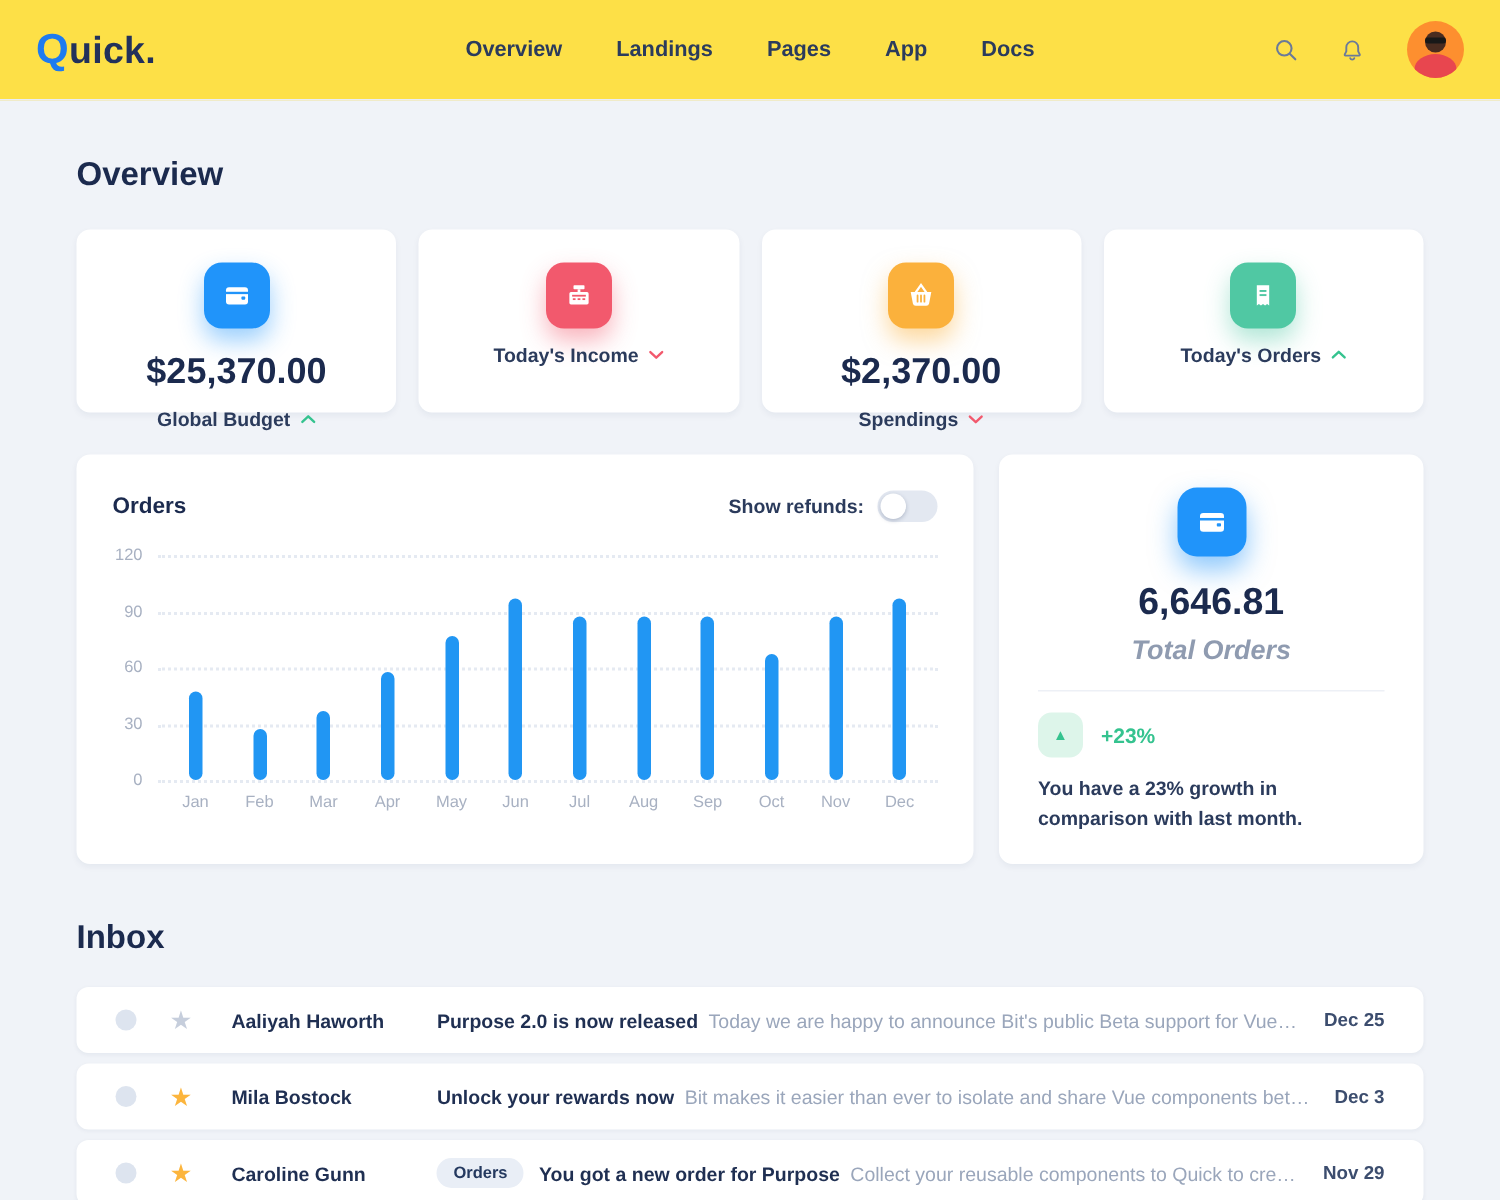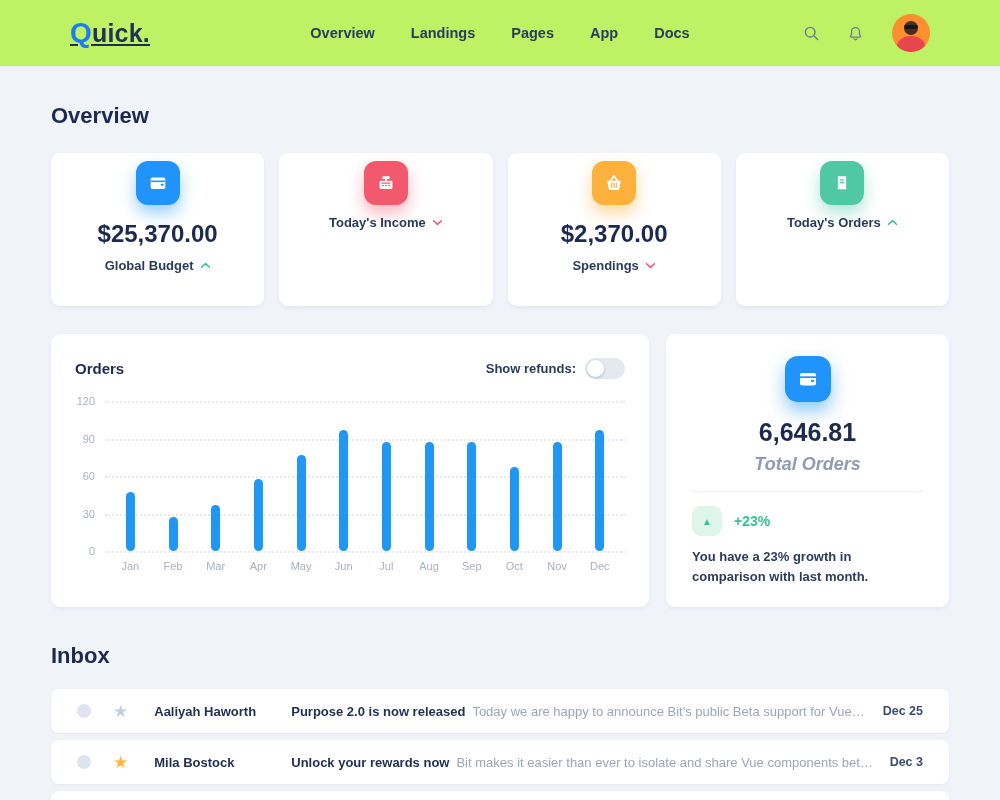--- a/index.html
+++ b/index.html
@@ -1,40 +1,40 @@
 <!DOCTYPE html>
 <html><head>
 <meta charset="utf-8">
 <style>
   * { margin:0; padding:0; box-sizing:border-box; }
   html,body { width:1000px; height:800px; overflow:hidden; }
   body { font-family:"Liberation Sans", sans-serif; background:#f0f3f8; color:#1f2f52; }
 
   
-  .navbar { position:relative; height:67px; background:#bef264; border-bottom:1px solid #e9edf3;
-            display:flex; align-items:center; padding:0 70px;text-decoration:underline; }
+  .navbar { position:relative; height:67px; background:#fde047; border-bottom:1px solid #e9edf3;
+            display:flex; align-items:center; padding:0 24px; }
   .logo { font-size:25px; font-weight:800; color:#22315b; letter-spacing:.2px; cursor:pointer; }
   .logo .q { color:#1e7bf0; font-size:28px; }
   .nav-links { position:absolute; left:50%; transform:translateX(-50%); display:flex; gap:36px; }
   .nav-links a { text-decoration:none; font-size:14.5px; font-weight:600; color:#2b3b5c; cursor:pointer; }
   .nav-right { margin-left:auto; display:flex; align-items:center; gap:14px; }
   .icon-btn { width:30px; height:30px; display:flex; align-items:center; justify-content:center; cursor:pointer; }
   .avatar { width:38px; height:38px; border-radius:50%; background:#fd8f2f; position:relative; overflow:hidden; margin-left:8px; cursor:pointer; }
   .avatar .head { position:absolute; left:12px; top:7px; width:14px; height:14px; border-radius:50%; background:#4a2c20; }
   .avatar .shades { position:absolute; left:12px; top:11px; width:14px; height:4px; border-radius:2px; background:#181818; }
   .avatar .body { position:absolute; left:5px; top:22px; width:28px; height:20px; border-radius:50% 50% 0 0; background:#e8464f; }
 
   
   .content { padding:0 51px; }
   .page-title { font-size:22px; font-weight:800; color:#1b2a4e; margin-top:36px; }
 
   
   .stats { display:grid; grid-template-columns:repeat(4,1fr); gap:15px; margin-top:24px; }
   .card { background:#fff; border-radius:9px; box-shadow:0 2px 4px rgba(25,45,85,.05); }
-  .stat-card { height:153px; text-align:center; padding-top:8px; }
+  .stat-card { height:122px; text-align:center; padding-top:22px; }
   .stat-icon { width:44px; height:44px; border-radius:12px; margin:0 auto; display:flex; align-items:center; justify-content:center; }
   .ic-blue   { background:#2094fa; box-shadow:0 8px 16px rgba(32,148,250,.45); }
   .ic-red    { background:#f2596d; box-shadow:0 8px 16px rgba(242,89,109,.45); }
   .ic-orange { background:#fbb13c; box-shadow:0 8px 16px rgba(251,177,60,.5); }
   .ic-green  { background:#50c8a3; box-shadow:0 8px 16px rgba(80,200,163,.45); }
   .stat-value { font-size:24px; font-weight:800; color:#1b2a4e; margin-top:15px; }
   .stat-label { font-size:13px; font-weight:700; color:#2b3b5c; margin-top:10px;
                 display:flex; align-items:center; justify-content:center; gap:6px; cursor:pointer; }
 
   

